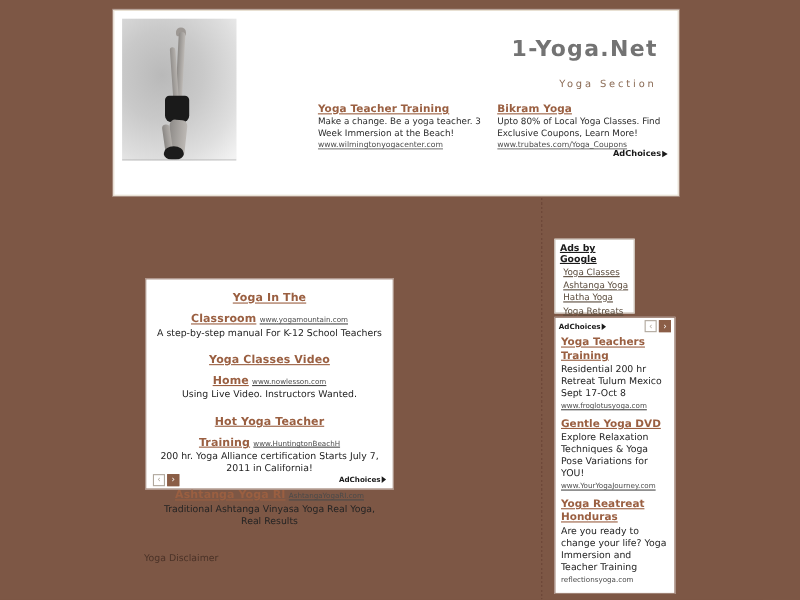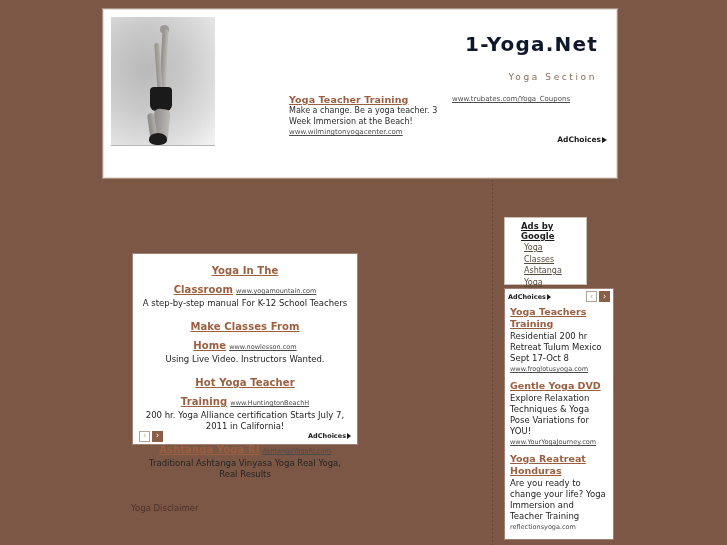--- a/index.html
+++ b/index.html
@@ -54,21 +54,21 @@
                 background: linear-gradient(90deg,#8a8784,#b3afab); transform: rotate(-8deg); }
   #head       { left: 38px; top: 116px; width: 18px; height: 12px; border-radius: 50% 50% 40% 40%;
                 background: #1c1c1c; }
   #floor      { left: 0;   top: 128px; width: 104px; height: 1px; background: #b5b5b5; }
 
   #site-title {
     position: absolute;
     right: 18px; top: 22px;
     font-size: 20px;
     font-weight: bold;
-    color: #0f172a;
+    color: #737373;
     letter-spacing: 1.2px;
     font-family: "DejaVu Sans", "Liberation Sans", sans-serif;
   }
   #site-subtitle {
     position: absolute;
     right: 19px; top: 62px;
     font-size: 9px;
     color: #8a6a54;
     letter-spacing: 2.6px;
   }
@@ -213,24 +213,24 @@
   
   #sidebar-divider {
     position: absolute;
     left: 492px; top: 180px;
     width: 1px; height: 365px;
     background: repeating-linear-gradient(to bottom, #6a4436 0 2px, transparent 2px 4px);
   }
   #google-ads-box {
     position: absolute;
     left: 504px; top: 217px;
-    width: 83px; height: 68px;
+    width: 73px; height: 68px;
     background: #ffffff;
     border: 1px solid #c9bfb4;
-    padding: 3px 16px;
+    padding: 3px 4px;
   }
   #google-ads-title {
     font-size: 8.5px;
     font-weight: bold;
     color: #1a1a1a;
     text-decoration: underline;
     display: block;
     margin-bottom: 1px;
   }
   .ga-link {
@@ -322,39 +322,41 @@
       <div id="site-title">1-Yoga.Net</div>
       <div id="site-subtitle">Yoga Section</div>
 
       <div id="header-ads">
         <div class="hdr-ad" id="hdr-ad-1">
           <a class="hdr-ad-title">Yoga Teacher Training</a>
           <div class="hdr-ad-desc">Make a change. Be a yoga teacher. 3 Week Immersion at the Beach!</div>
           <a class="hdr-ad-url">www.wilmingtonyogacenter.com</a>
         </div>
         <div class="hdr-ad" id="hdr-ad-2">
+          <a class="hdr-ad-title">Bikram Yoga</a>
+          <div class="hdr-ad-desc">Upto 80% of Local Yoga Classes. Find Exclusive Coupons, Learn More!</div>
           <a class="hdr-ad-url">www.trubates.com/Yoga_Coupons</a>
         </div>
         <div id="hdr-adchoices"><span>AdChoices</span><span class="adc-tri"></span></div>
       </div>
 
 
     </div>
   </div>
 
   <div id="left-ad-box">
     <div id="left-ad-inner">
 
       <div class="lad">
         <a class="lad-title">Yoga In The Classroom</a><a class="lad-url">www.yogamountain.com</a>
         <div class="lad-desc">A step-by-step manual For K-12 School Teachers</div>
       </div>
 
       <div class="lad">
-        <a class="lad-title">Make Classes From Home</a><a class="lad-url">www.nowlesson.com</a>
+        <a class="lad-title">Yoga Classes Video Home</a><a class="lad-url">www.nowlesson.com</a>
         <div class="lad-desc">Using Live Video. Instructors Wanted.</div>
       </div>
 
       <div class="lad">
         <a class="lad-title">Hot Yoga Teacher Training</a><a class="lad-url">www.HuntingtonBeachH</a>
         <div class="lad-desc">200 hr. Yoga Alliance certification Starts July 7, 2011 in California!</div>
       </div>
 
       <div class="lad">
         <a class="lad-title">Ashtanga Yoga RI</a><a class="lad-url">AshtangaYogaRI.com</a>

